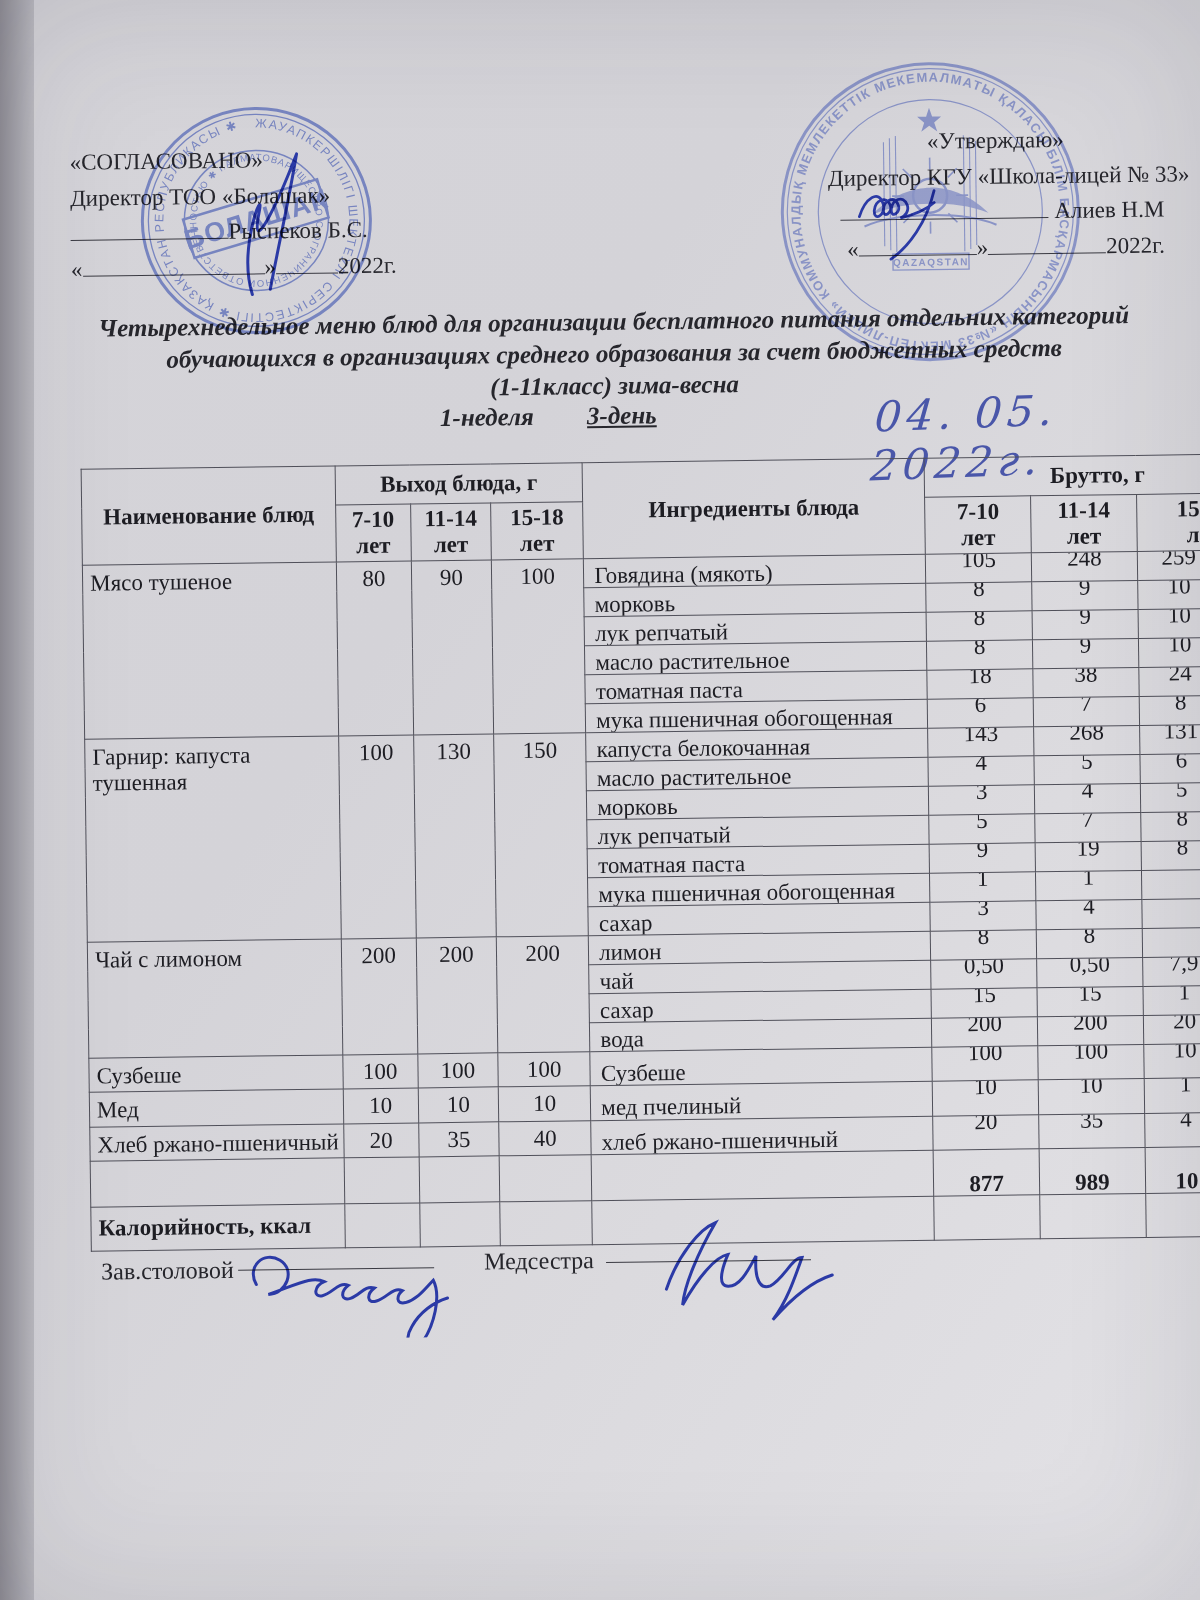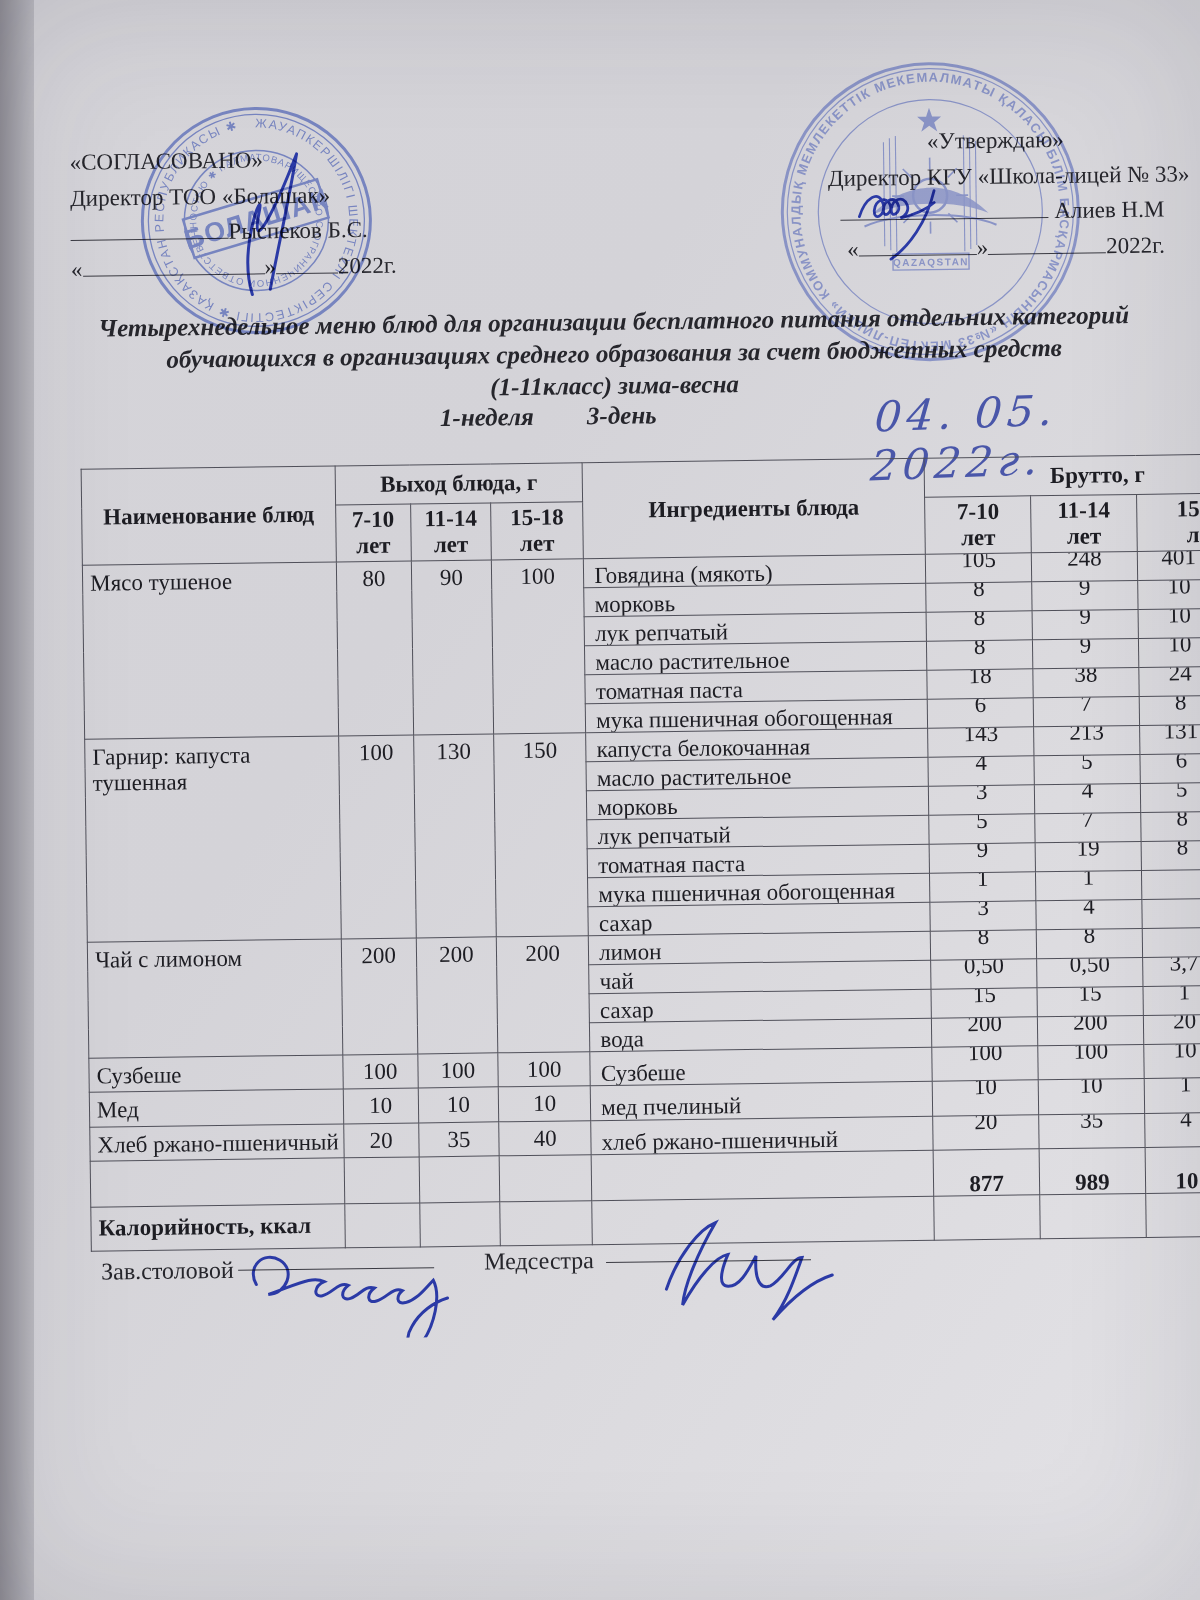--- a/index.html
+++ b/index.html
@@ -23,21 +23,21 @@
   #approve-left{left:78px;top:138px;}
   #approve-right{left:836px;top:128px;width:336px;}
   #approve-right .c{text-align:center;}
   #approve-right .r{text-align:right;}
 
   
   .title{position:absolute;left:100px;top:306px;width:1040px;text-align:center;
     font-weight:bold;font-style:italic;font-size:25px;line-height:1.28;}
   .weekline{position:absolute;left:0;top:402px;width:1200px;font-weight:bold;font-style:italic;font-size:25px;}
   .weekline .wk{position:absolute;left:445px;}
-  .weekline .dy{position:absolute;left:592px;}
+  .weekline .dy{position:absolute;left:592px;text-decoration:underline;}
   .hand-date{position:absolute;left:878px;top:392px;width:320px;
     font-family:"DejaVu Serif",serif;font-style:italic;font-size:42px;letter-spacing:5px;
     color:#3a49a4;transform:skewX(-7deg) rotate(-1.5deg);opacity:.9;}
 
   
   .table-wrap{position:absolute;left:85px;top:462px;width:1195px;}
   table{border-collapse:collapse;table-layout:fixed;width:1190px;color:#1d1d23;}
   td,th{border:1.6px solid #50505a;overflow:hidden;}
   th{font-size:23px;font-weight:bold;padding:1px 2px;}
   tr.hdr1 th{height:36px;}
@@ -138,21 +138,21 @@
             <th class="b3">15-18<br>лет</th>
           </tr>
           <tr class="">
             <td class="dish" rowspan="6">Мясо тушеное</td>
             <td class="out" rowspan="6">80</td>
             <td class="out" rowspan="6">90</td>
             <td class="out" rowspan="6">100</td>
             <td class="ing">Говядина (мякоть)</td>
             <td class="num"><span class="nv">105</span></td>
             <td class="num"><span class="nv">248</span></td>
-            <td class="num b3"><span class="nv">401</span></td>
+            <td class="num b3"><span class="nv">259</span></td>
           </tr>
           <tr class="">
             <td class="ing">морковь</td>
             <td class="num"><span class="nv">8</span></td>
             <td class="num"><span class="nv">9</span></td>
             <td class="num b3"><span class="nv">10</span></td>
           </tr>
           <tr class="">
             <td class="ing">лук репчатый</td>
             <td class="num"><span class="nv">8</span></td>
@@ -177,21 +177,21 @@
             <td class="num"><span class="nv">7</span></td>
             <td class="num b3"><span class="nv">8</span></td>
           </tr>
           <tr class="">
             <td class="dish" rowspan="7">Гарнир: капуста тушенная</td>
             <td class="out" rowspan="7">100</td>
             <td class="out" rowspan="7">130</td>
             <td class="out" rowspan="7">150</td>
             <td class="ing">капуста белокочанная</td>
             <td class="num"><span class="nv">143</span></td>
-            <td class="num"><span class="nv">213</span></td>
+            <td class="num"><span class="nv">268</span></td>
             <td class="num b3"><span class="nv">131</span></td>
           </tr>
           <tr class="">
             <td class="ing">масло растительное</td>
             <td class="num"><span class="nv">4</span></td>
             <td class="num"><span class="nv">5</span></td>
             <td class="num b3"><span class="nv">6</span></td>
           </tr>
           <tr class="">
             <td class="ing">морковь</td>
@@ -230,21 +230,21 @@
             <td class="out" rowspan="4">200</td>
             <td class="ing">лимон</td>
             <td class="num"><span class="nv">8</span></td>
             <td class="num"><span class="nv">8</span></td>
             <td class="num b3"><span class="nv"></span></td>
           </tr>
           <tr class="">
             <td class="ing">чай</td>
             <td class="num"><span class="nv">0,50</span></td>
             <td class="num"><span class="nv">0,50</span></td>
-            <td class="num b3"><span class="nv">3,7</span></td>
+            <td class="num b3"><span class="nv">7,9</span></td>
           </tr>
           <tr class="">
             <td class="ing">сахар</td>
             <td class="num"><span class="nv">15</span></td>
             <td class="num"><span class="nv">15</span></td>
             <td class="num b3"><span class="nv">1</span></td>
           </tr>
           <tr class="">
             <td class="ing">вода</td>
             <td class="num"><span class="nv">200</span></td>

